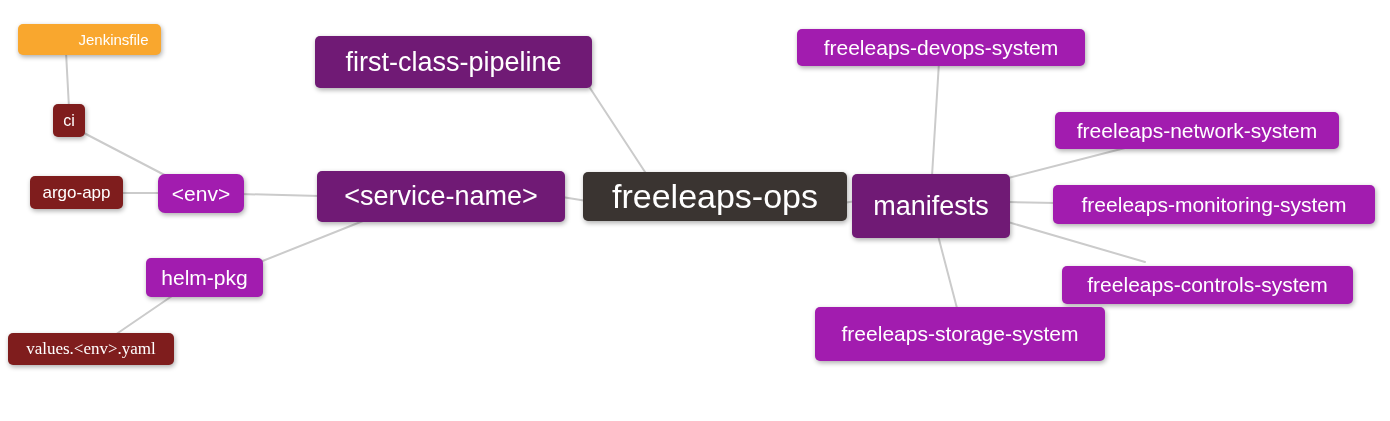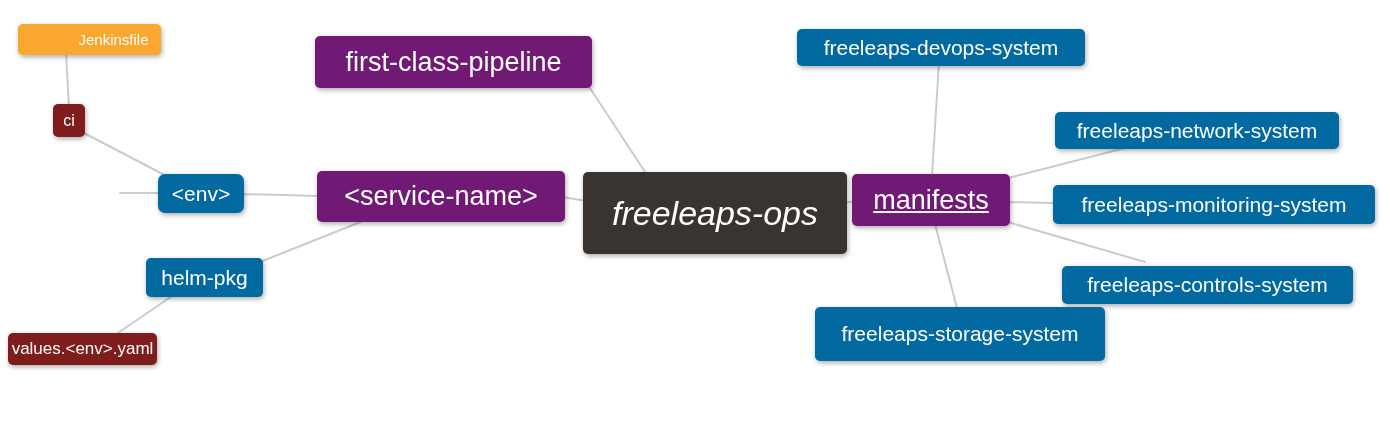--- a/index.html
+++ b/index.html
@@ -33,21 +33,21 @@
     align-items: center;
     justify-content: center;
     color: #ffffff;
     border-radius: 5px;
     box-shadow: 1px 2px 5px rgba(0,0,0,0.33);
     white-space: nowrap;
     cursor: default;
     user-select: none;
   }
   .node.blue   { background: #701a75; }
-  .node.green  { background: #0369a1; }
+  .node.green  { background: #a21caf; }
   .node.red    { background: #7f1d1d; }
   .node.orange { background: #f9a72e; padding-left: 48px; }
   .node.dark   { background: #3a3431; }
 </style>
 </head>
 <body>
 
 <div class="stage">
 
   <svg class="edges" width="1390" height="421">
@@ -64,34 +64,35 @@
     <line x1="1008" y1="178" x2="1125" y2="148"></line>
     <line x1="1008" y1="202" x2="1056" y2="203"></line>
     <line x1="1008" y1="222" x2="1145" y2="262"></line>
     <line x1="935" y1="224" x2="958" y2="312"></line>
   </svg>
 
   <div class="node orange" style="left:18px;  top:24px;  width:95px;  height:31px; font-size:15px;">Jenkinsfile</div>
 
   <div class="node red" style="left:53px;  top:104px; width:32px;  height:33px; font-size:16px;">ci</div>
 
+  <div class="node red" style="left:30px;  top:176px; width:93px;  height:33px; font-size:17px;">argo-app</div>
 
   <div class="node green" style="left:158px; top:174px; width:86px;  height:39px; font-size:21px;border-radius:7px;">&lt;env&gt;</div>
 
   <div class="node green" style="left:146px; top:258px; width:117px; height:39px; font-size:21px;">helm-pkg</div>
 
-  <div class="node red" style="left:8px;   top:333px; width:149px; height:32px; font-size:17px;">values.&lt;env&gt;.yaml</div>
+  <div class="node red" style="left:8px;   top:333px; width:166px; height:32px; font-size:17px;font-family:Liberation Serif, serif;">values.&lt;env&gt;.yaml</div>
 
   <div class="node blue" style="left:315px; top:36px;  width:277px; height:52px; font-size:27px;">first-class-pipeline</div>
 
   <div class="node blue" style="left:317px; top:171px; width:248px; height:51px; font-size:27px;">&lt;service-name&gt;</div>
 
-  <div class="node dark" style="left:583px; top:172px; width:264px; height:82px; font-size:34px;font-style:italic;">freeleaps-ops</div>
+  <div class="node dark" style="left:583px; top:172px; width:264px; height:49px; font-size:34px;">freeleaps-ops</div>
 
-  <div class="node blue" style="left:852px; top:174px; width:158px; height:52px; font-size:27px;text-decoration:underline;">manifests</div>
+  <div class="node blue" style="left:852px; top:174px; width:158px; height:64px; font-size:27px;">manifests</div>
 
   <div class="node green" style="left:797px; top:29px;  width:288px; height:37px; font-size:21px;">freeleaps-devops-system</div>
 
   <div class="node green" style="left:1055px; top:112px; width:284px; height:37px; font-size:21px;">freeleaps-network-system</div>
 
   <div class="node green" style="left:1053px; top:185px; width:322px; height:39px; font-size:21px;">freeleaps-monitoring-system</div>
 
   <div class="node green" style="left:1062px; top:258px; width:291px; height:38px; font-size:21px;margin-top:8px;">freeleaps-controls-system</div>
 
   <div class="node green" style="left:815px; top:307px; width:290px; height:54px; font-size:21px;">freeleaps-storage-system</div>

